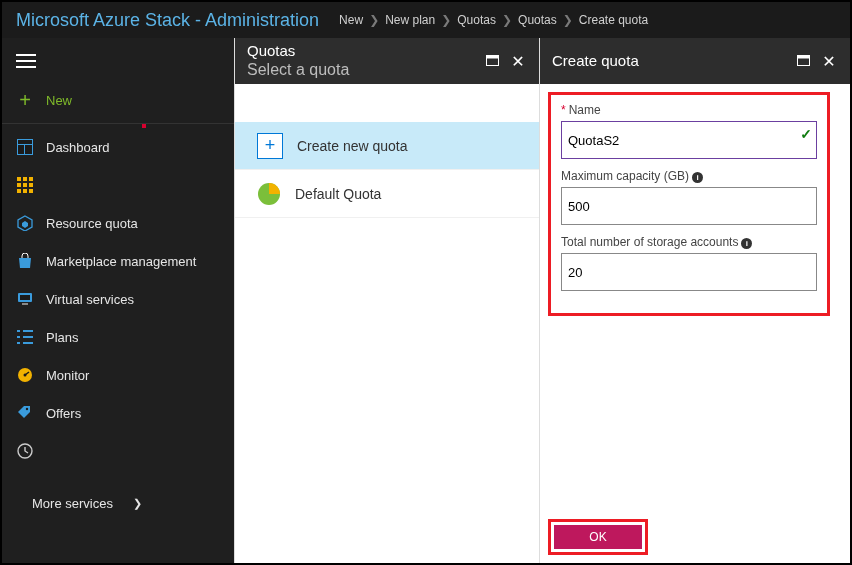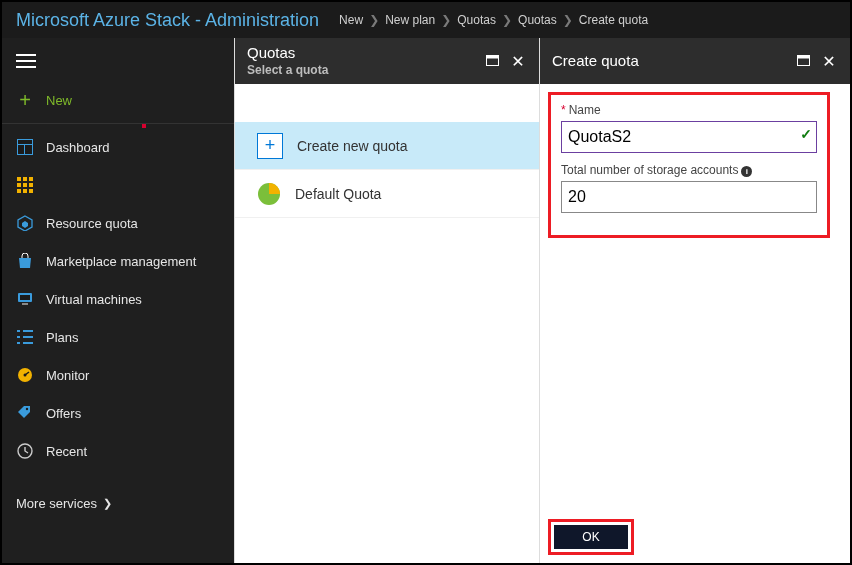--- a/index.html
+++ b/index.html
@@ -17,54 +17,54 @@
   .main { display:flex; height: calc(100% - 36px); }
   
   
   .sidebar { width:232px; background:#1f1f1f; color:#ddd; display:flex; flex-direction:column; font-size:13px; padding-top:6px;}
   .hamburger { padding:10px 14px; }
   .hamburger svg { stroke:#fff; }
   .side-item { display:flex; align-items:center; height:38px; padding:0 14px; cursor:pointer; gap:12px; color:#e6e6e6;}
   .side-item .lbl { flex:1; }
   .side-item.new { color:#7fba2a; }
   .side-sep { height:1px; background:#333; margin:4px 0; }
-  .side-more { padding:14px; color:#e6e6e6; display:flex; align-items:center; gap:6px; cursor:pointer; margin-top:12px;}
+  .side-more { padding:14px; color:#e6e6e6; display:flex; align-items:center; gap:20px; cursor:pointer; margin-top:12px;margin-left:16px;}
   .icon-slot { width:18px; height:18px; display:flex; align-items:center; justify-content:center;}
   .marker-dot { width:4px;height:4px;background:#d8002f;position:absolute; }
 
   
   .blade { border-left:1px solid #ddd; display:flex; flex-direction:column; background:#fff; height:100%; }
   .blade-header { background:#2d2d2d; color:#fff; height:46px; display:flex; align-items:center; padding:0 12px; }
   .blade-header .titles { flex:1; line-height:1.1;}
   .blade-header .t-main { font-size:15px;}
-  .blade-header .t-sub  { font-size:12px; color:#bdbdbd; margin-top:2px;font-weight:bold;}
+  .blade-header .t-sub  { font-size:16px; color:#bdbdbd; margin-top:2px;}
   .blade-header .ctrl { color:#fff; font-size:14px; margin-left:8px; cursor:pointer; width:18px; text-align:center;}
   
   
   .blade.quotas { width:305px; }
   .quotas-body { padding:38px 0 0 0;}
   .q-row { display:flex; align-items:center; height:48px; padding:0 12px 0 22px; gap:14px; font-size:14px; color:#333; cursor:pointer; border-bottom:1px solid #f0f0f0;}
   .q-row.selected { background:#c8eaf9; }
   .q-plus { width:26px;height:26px; border:1px solid #0078d7; display:flex; align-items:center; justify-content:center; color:#0078d7; font-size:18px; background:#fff;}
   .q-pie { position:relative; width:24px;height:24px;}
   
   
   .blade.create { flex:1; position:relative; }
   .form-wrap { border:3px solid #ed1c24; margin:8px 20px 0 8px; padding:8px 10px 12px 10px; }
   .fld { margin-bottom:10px; font-size:12px;}
   .fld label { display:block; color:#444; margin-bottom:4px;}
   .fld .req { color:#d8002f; margin-right:3px;}
   .fld .info { display:inline-block; width:11px;height:11px;border-radius:50%;background:#333;color:#fff;font-size:8px;line-height:11px;text-align:center;margin-left:3px; font-weight:bold;}
-  .fld input { width:100%; height:32px; border:1px solid #888; padding:0 6px; font-size:16px; }
+  .fld input { width:100%; height:38px; border:1px solid #888; padding:0 6px; font-size:13px; }
   .fld.name input { border:1px solid #6b3fa0; padding-right:22px; }
   .name-wrap { position:relative;}
   .name-wrap .check { position:absolute; right:5px; top:5px; color:#107c10; font-size:14px; font-weight:bold;}
   
   .ok-wrap { position:absolute; left:8px; bottom:8px; border:3px solid #ed1c24; padding:3px;}
-  .ok-btn { width:74px; height:24px; background:#0f172a; color:#fff; border:none; font-size:12px; cursor:pointer;}
+  .ok-btn { width:88px; height:24px; background:#be185d; color:#fff; border:none; font-size:12px; cursor:pointer;}
 </style>
 </head>
 <body>
 <div class="frame">
 
 <div class="topbar">
   <div class="title">Microsoft Azure Stack - Administration</div>
   <div class="breadcrumb">
     <span class="bc-item">New</span>
     <span class="sep">❯</span>
@@ -147,21 +147,21 @@
     </div>
 
     <div class="side-item">
       <span class="icon-slot">
         <svg width="16" height="16" viewBox="0 0 16 16">
               <rect x="1" y="2" width="14" height="9" rx="1" fill="#3a9bdc"></rect>
               <rect x="3" y="4" width="10" height="5" fill="#1b1b1b"></rect>
               <rect x="5" y="12" width="6" height="2" fill="#888"></rect>
             </svg>
       </span>
-      <span class="lbl">Virtual machines</span>
+      <span class="lbl">Virtual services</span>
     </div>
 
     <div class="side-item">
       <span class="icon-slot" style="color:#3a9bdc">
         <svg width="16" height="14" viewBox="0 0 16 14" stroke="#3a9bdc" stroke-width="2">
               <path d="M0 1h3M6 1h10M0 7h3M6 7h10M0 13h3M6 13h10"></path>
             </svg>
       </span>
       <span class="lbl">Plans</span>
     </div>
@@ -187,21 +187,20 @@
       <span class="lbl">Offers</span>
     </div>
 
     <div class="side-item">
       <span class="icon-slot">
         <svg width="16" height="16" viewBox="0 0 16 16">
               <circle cx="8" cy="8" r="7" fill="none" stroke="#ccc" stroke-width="1.4"></circle>
               <path d="M8 4v4l3 2" stroke="#ccc" stroke-width="1.4" fill="none"></path>
             </svg>
       </span>
-      <span class="lbl">Recent</span>
     </div>
 
     <div class="side-more">
       <span>More services</span>
       <span style="font-size:11px">❯</span>
     </div>
   </div>
 
   <div class="blade quotas">
     <div class="blade-header">
@@ -250,20 +249,24 @@
 
     <div class="form-wrap">
       <div class="fld name">
         <label><span class="req">*</span><span>Name</span></label>
         <div class="name-wrap">
           <input type="text" value="QuotaS2" style="">
           <span class="check">✓</span>
         </div>
       </div>
       <div class="fld">
+        <label><span>Maximum capacity (GB)</span><span class="info">i</span></label>
+        <input type="text" value="500" style="">
+      </div>
+      <div class="fld">
         <label><span>Total number of storage accounts</span><span class="info">i</span></label>
         <input type="text" value="20" style="">
       </div>
     </div>
 
     <div class="ok-wrap">
       <button class="ok-btn">OK</button>
     </div>
   </div>
 

